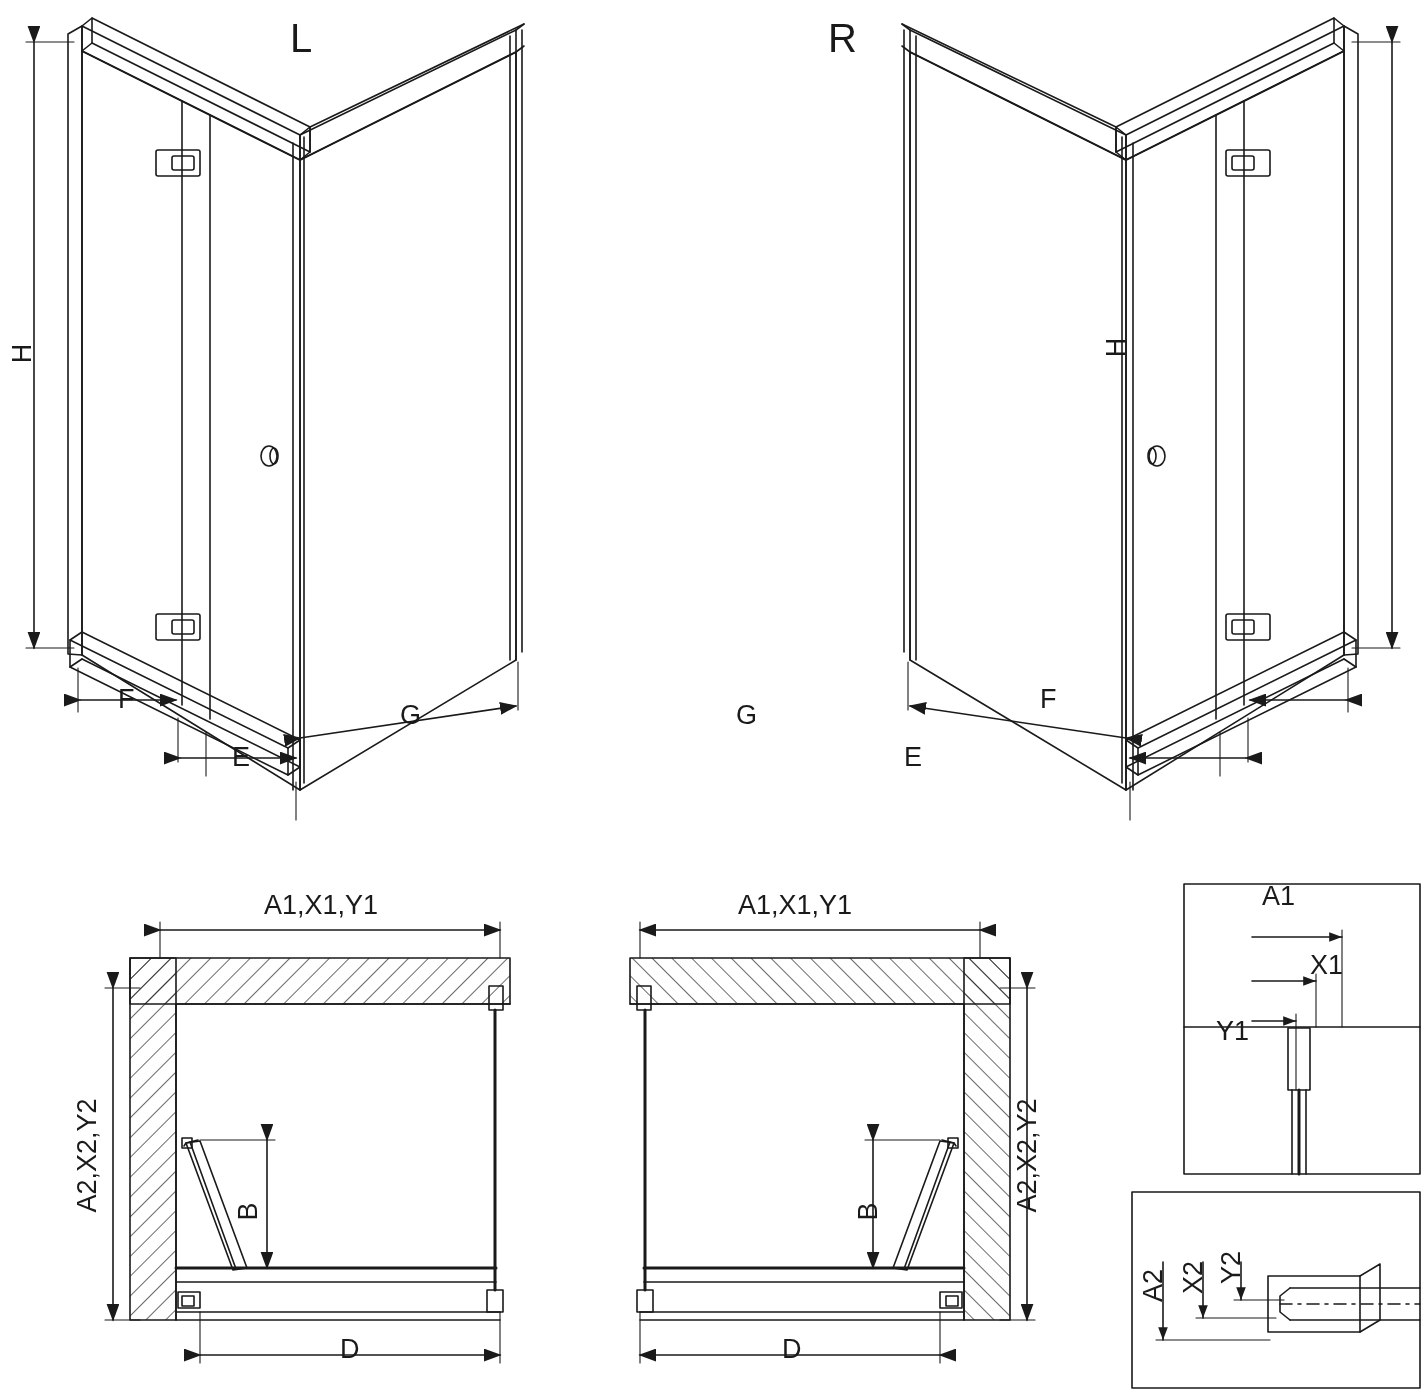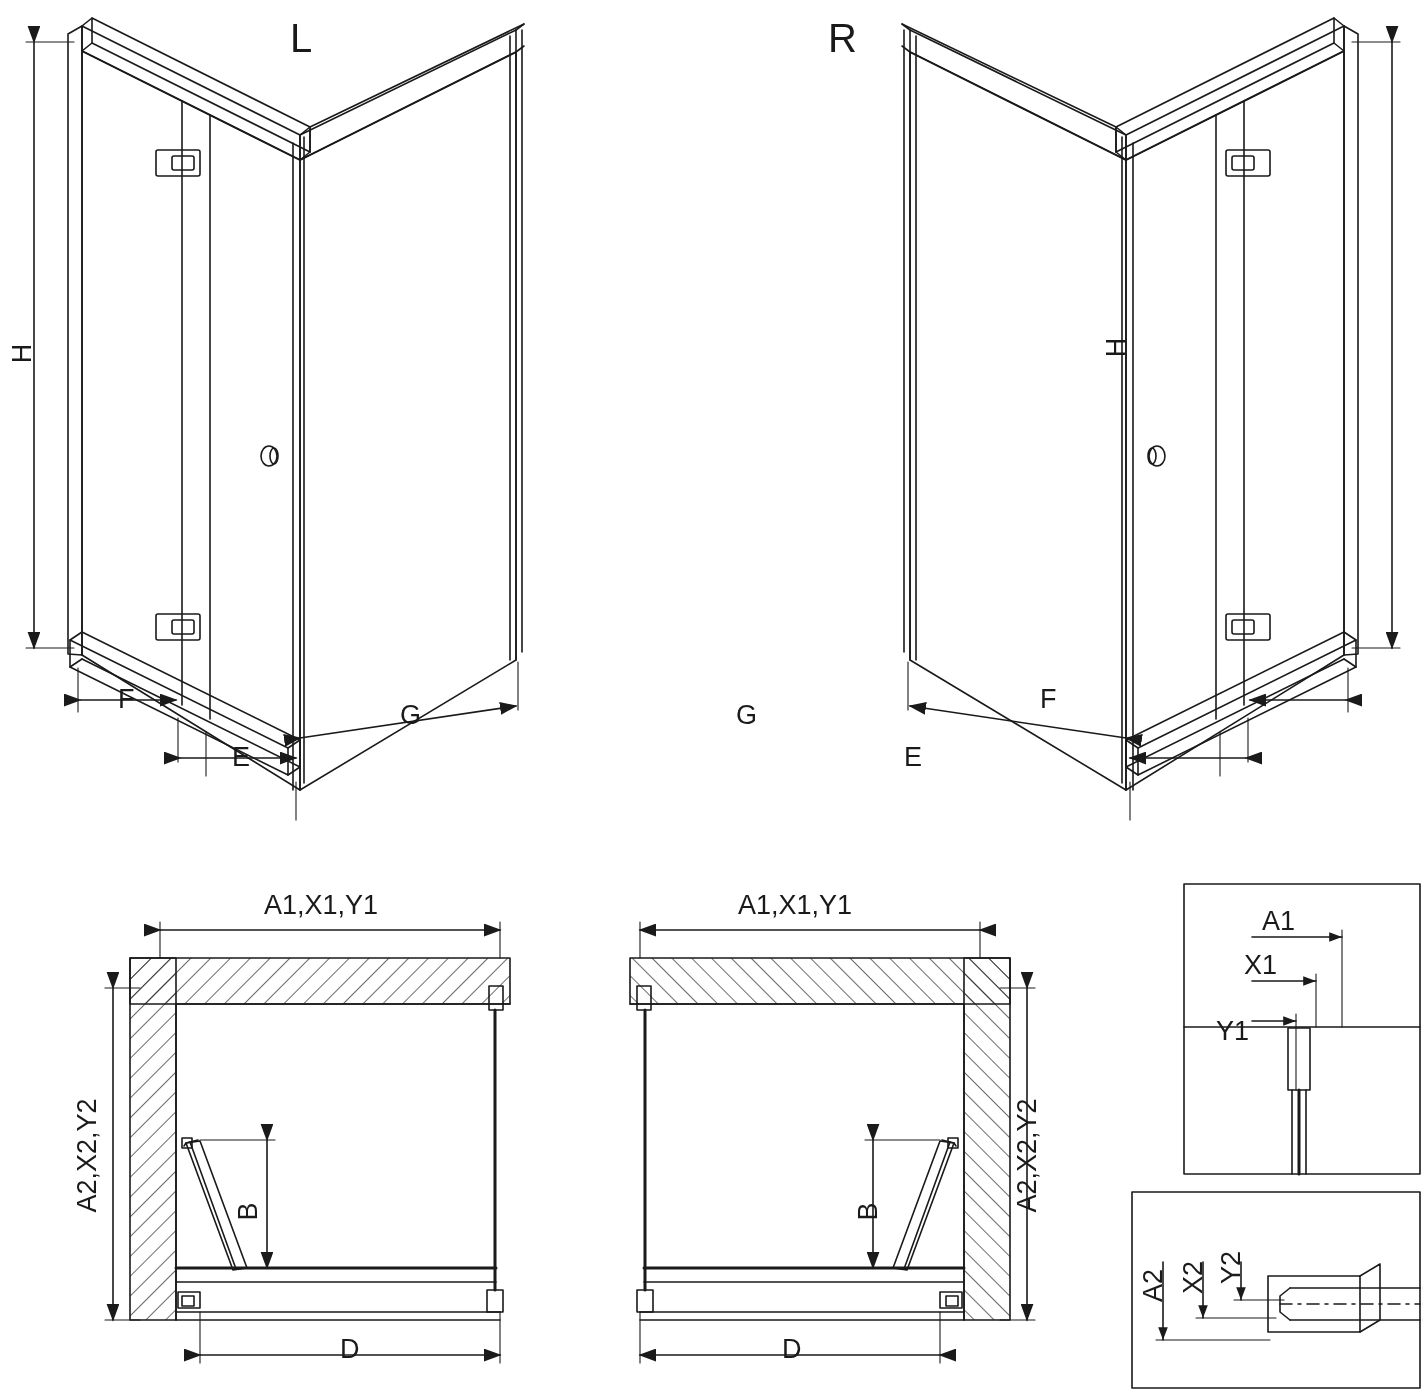--- a/index.html
+++ b/index.html
@@ -281,21 +281,21 @@
 
 <div class="lbl mid rot90" style="left:-3px;top:1140px;width:180px;text-align:center;">A2,X2,Y2</div>
 <div class="lbl mid rot90" style="left:937px;top:1140px;width:180px;text-align:center;">A2,X2,Y2</div>
 
 <div class="lbl mid rot90" style="left:228px;top:1196px;width:40px;text-align:center;">B</div>
 <div class="lbl mid rot90" style="left:848px;top:1196px;width:40px;text-align:center;">B</div>
 
 <div class="lbl mid" style="left:340px;top:1334px;">D</div>
 <div class="lbl mid" style="left:782px;top:1334px;">D</div>
 
-<div class="lbl mid" style="left:1262px;top:906px;">A1</div>
-<div class="lbl mid" style="left:1244px;top:950px;">X1</div>
+<div class="lbl mid" style="left:1262px;top:881px;">A1</div>
+<div class="lbl mid" style="left:1310px;top:950px;">X1</div>
 <div class="lbl mid" style="left:1216px;top:1016px;">Y1</div>
 
 <div class="lbl mid rot90" style="left:1130px;top:1270px;width:46px;text-align:center;">A2</div>
 <div class="lbl mid rot90" style="left:1170px;top:1262px;width:46px;text-align:center;">X2</div>
 <div class="lbl mid rot90" style="left:1208px;top:1252px;width:46px;text-align:center;">Y2</div>
 
 </div>
 
 </body></html>

